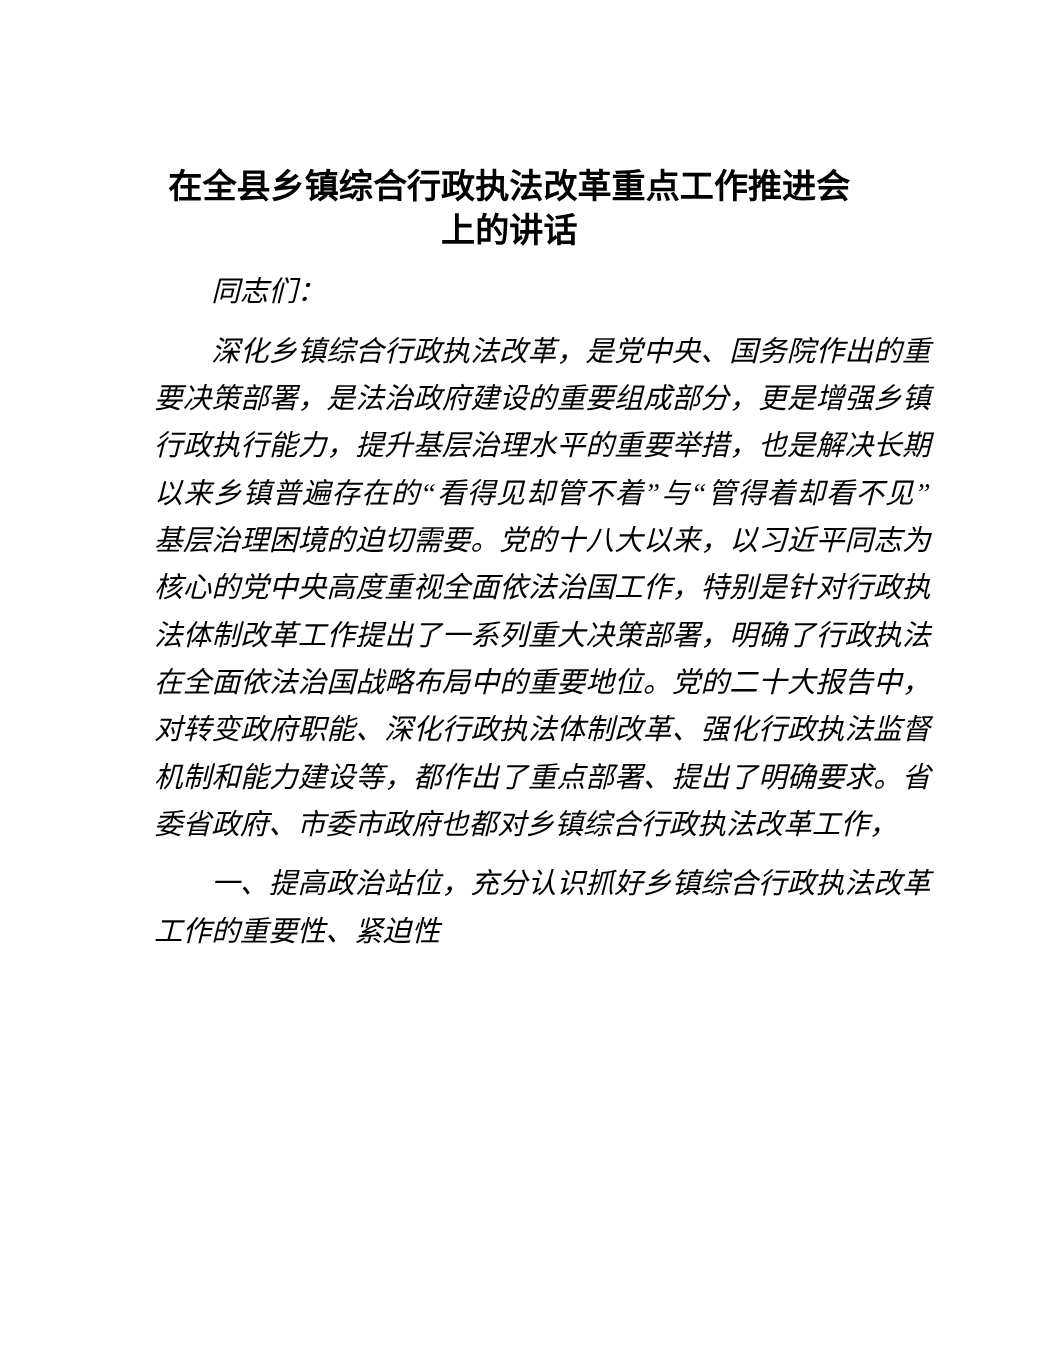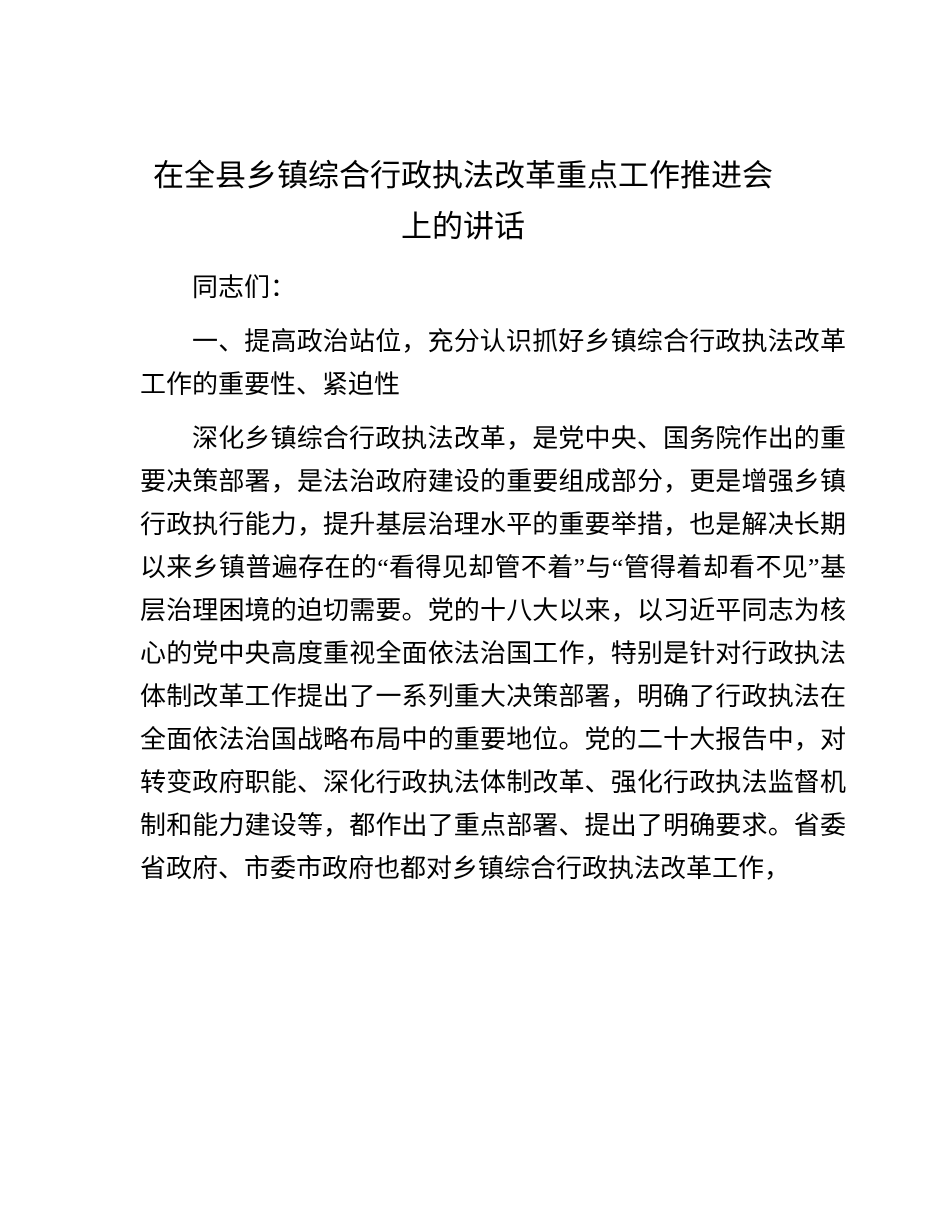--- a/index.html
+++ b/index.html
@@ -13,41 +13,42 @@
   }
   .page {
     width: 950px;
     height: 1230px;
     background: #ffffff;
     padding: 150px 104px 0 140px;
     overflow: hidden;
   }
   .doc-title {
     font-family: "Liberation Sans", "DejaVu Sans", sans-serif;
-    font-weight: 400;
+    font-weight: 700;
     font-size: 31px;
-    line-height: 51px;
+    line-height: 40px;
     text-align: center;
     margin: 0 60px 14px 0;
     letter-spacing: 0;
   }
   .para {
     font-size: 26px;
     line-height: 43px;
     text-align: justify;
     text-indent: 2em;
     margin: 0 0 11px 0;
     word-break: break-all;
+    font-style: italic;
   }
 </style>
 </head>
 <body>
 
 <div class="page">
   <h1 class="doc-title">在全县乡镇综合行政执法改革重点工作推进会上的讲话</h1>
 
   <p class="para">同志们：</p>
 
 
+  <p class="para">深化乡镇综合行政执法改革，是党中央、国务院作出的重要决策部署，是法治政府建设的重要组成部分，更是增强乡镇行政执行能力，提升基层治理水平的重要举措，也是解决长期以来乡镇普遍存在的“看得见却管不着”与“管得着却看不见”基层治理困境的迫切需要。党的十八大以来，以习近平同志为核心的党中央高度重视全面依法治国工作，特别是针对行政执法体制改革工作提出了一系列重大决策部署，明确了行政执法在全面依法治国战略布局中的重要地位。党的二十大报告中，对转变政府职能、深化行政执法体制改革、强化行政执法监督机制和能力建设等，都作出了重点部署、提出了明确要求。省委省政府、市委市政府也都对乡镇综合行政执法改革工作，</p>
+
   <p class="para">一、提高政治站位，充分认识抓好乡镇综合行政执法改革工作的重要性、紧迫性</p>
-
-  <p class="para">深化乡镇综合行政执法改革，是党中央、国务院作出的重要决策部署，是法治政府建设的重要组成部分，更是增强乡镇行政执行能力，提升基层治理水平的重要举措，也是解决长期以来乡镇普遍存在的“看得见却管不着”与“管得着却看不见”基层治理困境的迫切需要。党的十八大以来，以习近平同志为核心的党中央高度重视全面依法治国工作，特别是针对行政执法体制改革工作提出了一系列重大决策部署，明确了行政执法在全面依法治国战略布局中的重要地位。党的二十大报告中，对转变政府职能、深化行政执法体制改革、强化行政执法监督机制和能力建设等，都作出了重点部署、提出了明确要求。省委省政府、市委市政府也都对乡镇综合行政执法改革工作，</p>
 </div>
 
 </body></html>

